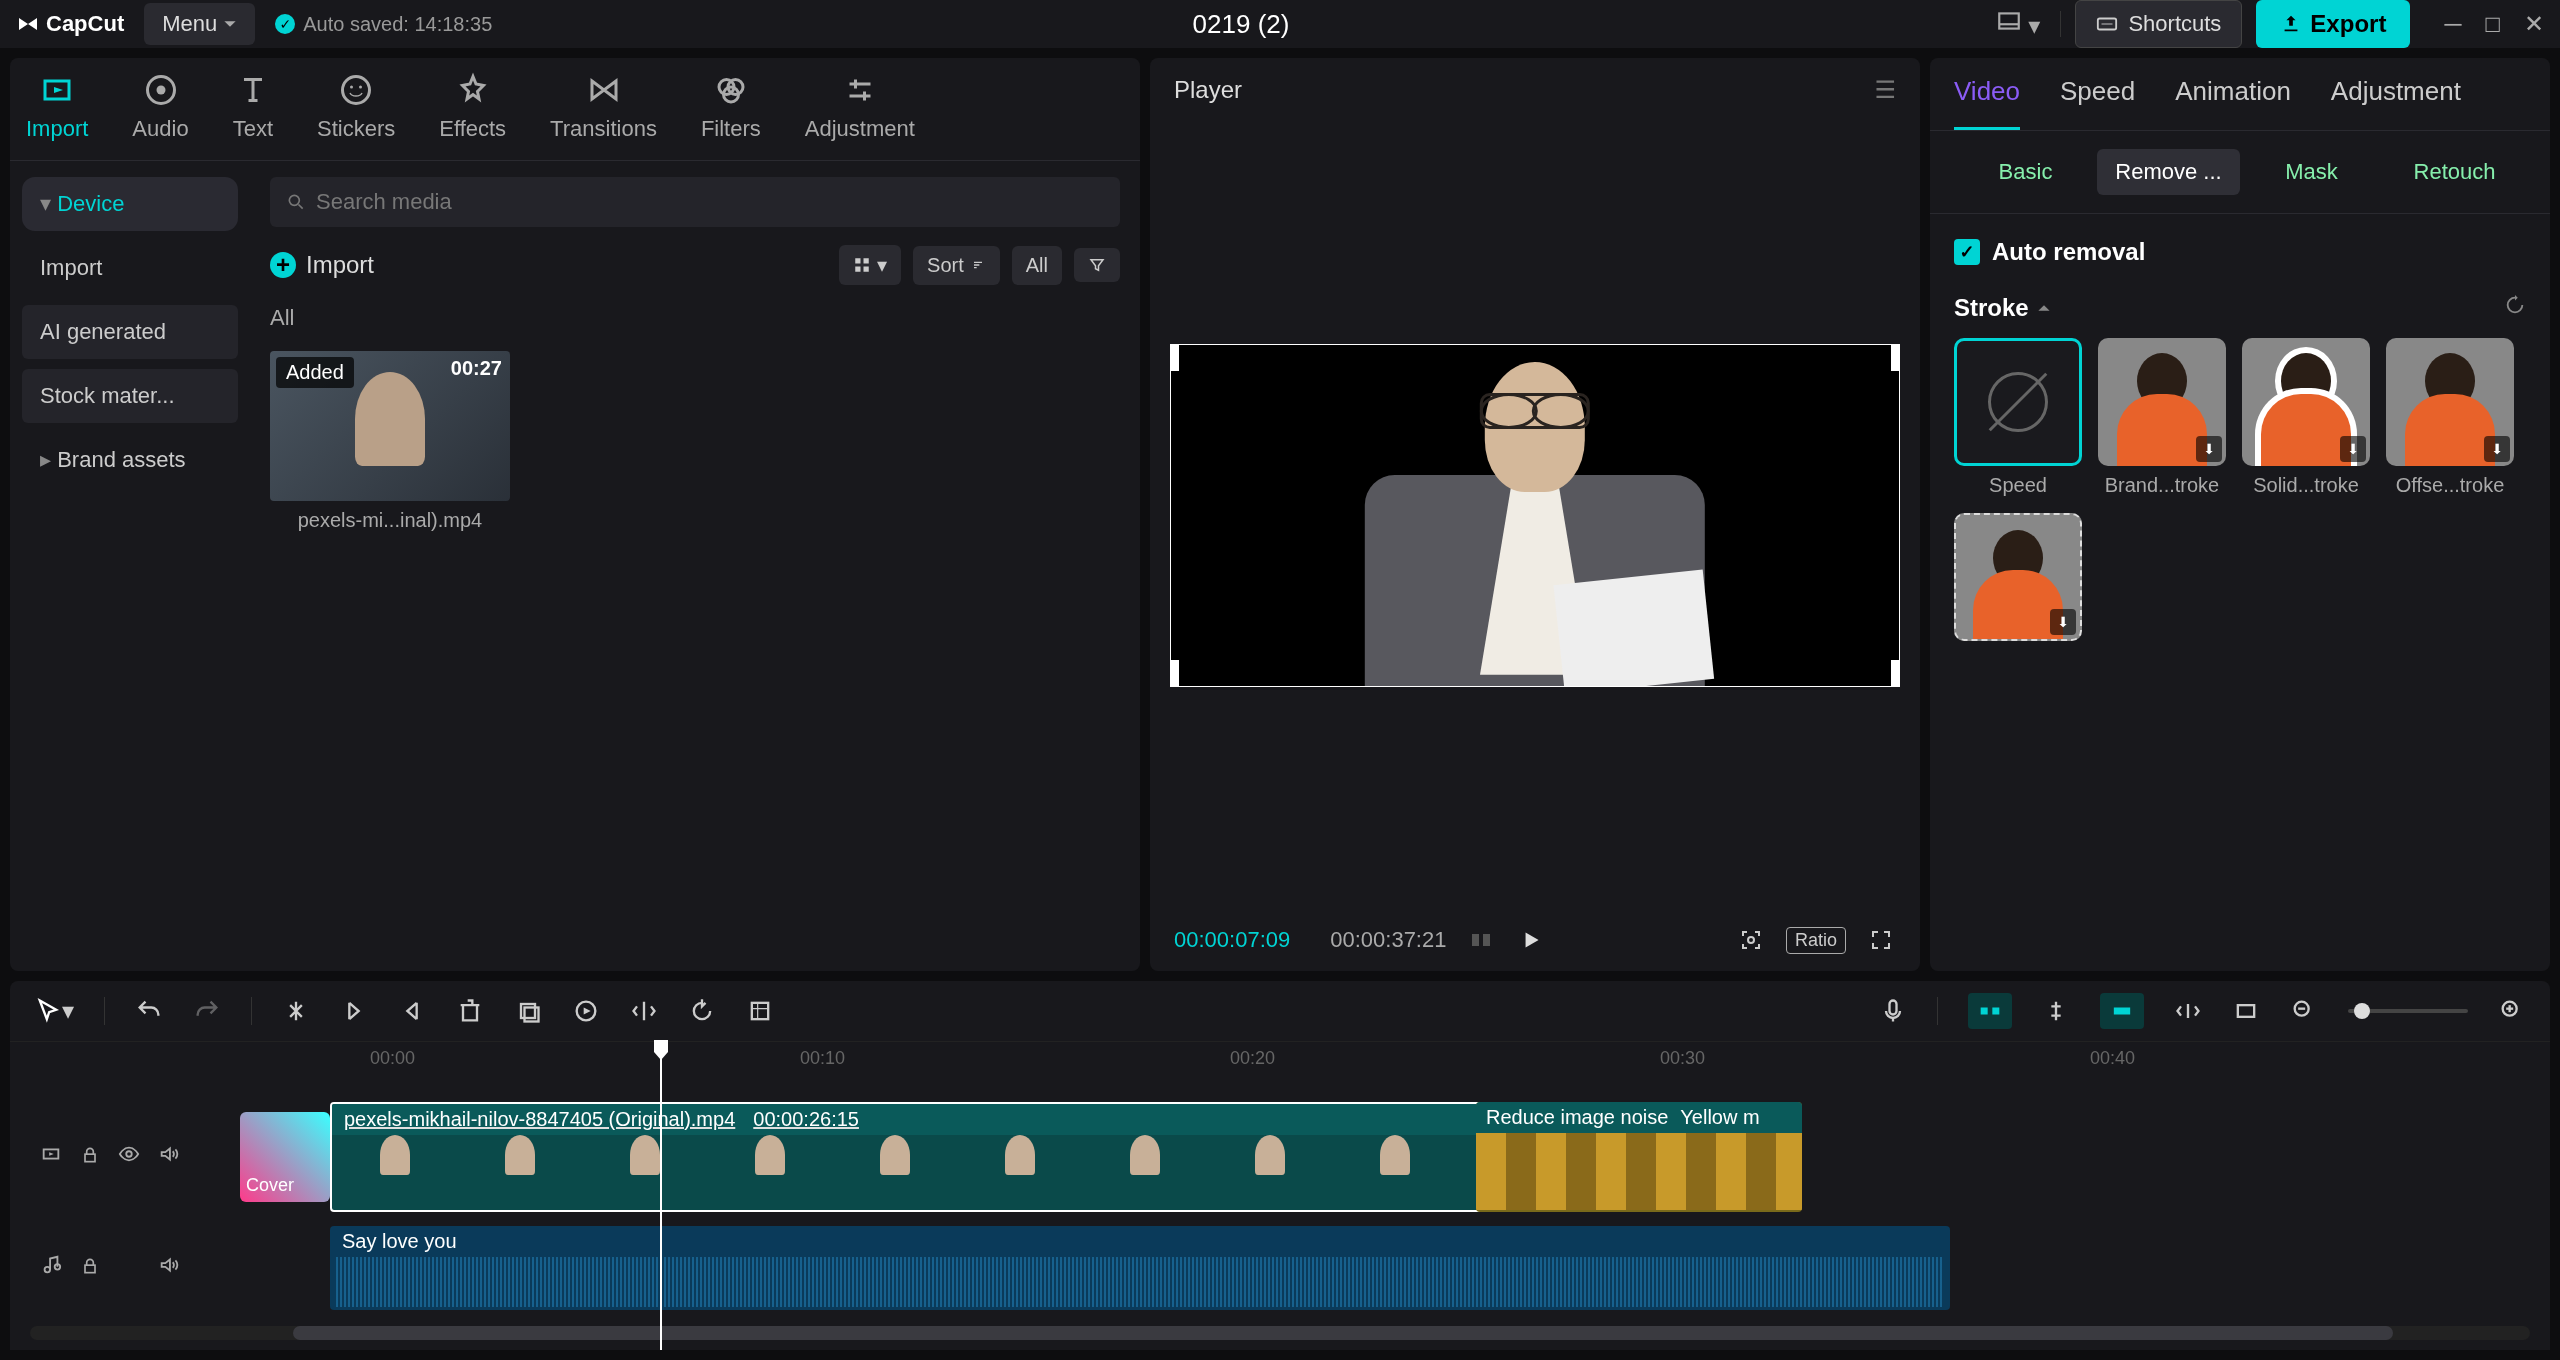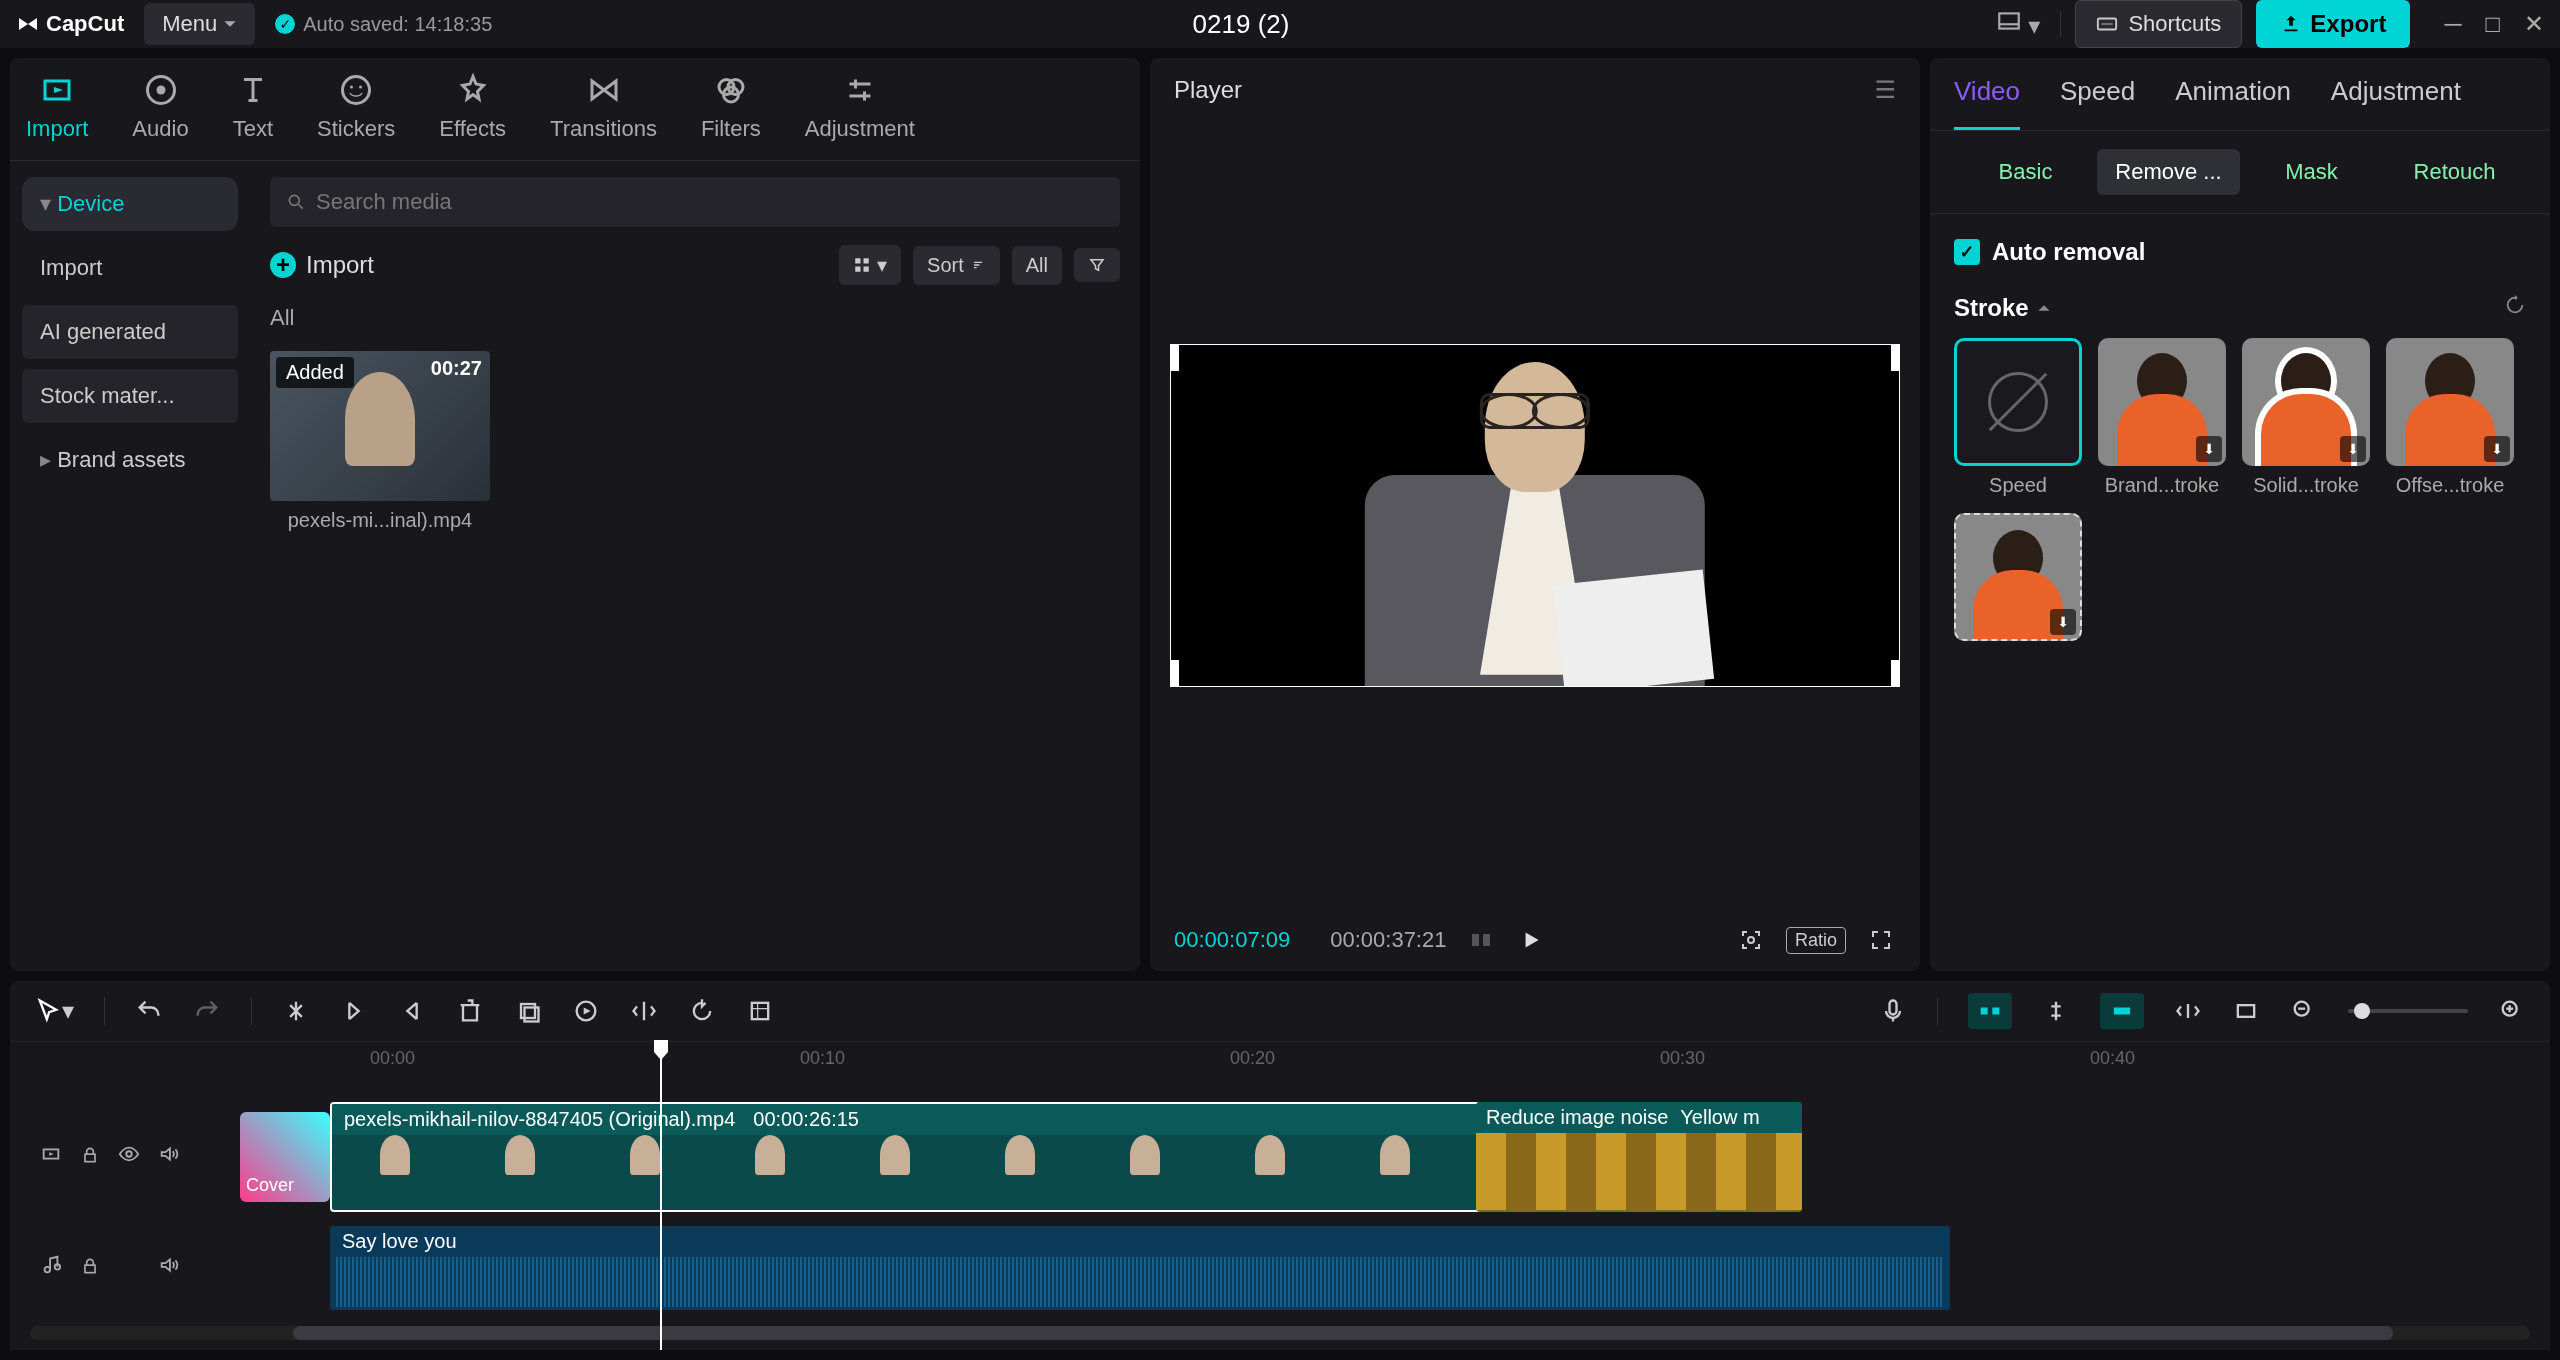--- a/index.html
+++ b/index.html
@@ -37,21 +37,21 @@
 .ls-item.active.expandable::before { content: "▾ "; }
 .media-area { flex: 1; padding: 16px 20px; display: flex; flex-direction: column; }
 .search-box { background: #24242a; border-radius: 6px; padding: 12px 16px; display: flex; align-items: center; gap: 10px; color: #777; font-size: 22px; }
 .media-toolbar { display: flex; align-items: center; gap: 12px; margin-top: 18px; }
 .import-btn { display: flex; align-items: center; gap: 10px; font-size: 24px; color: #ddd; }
 .import-btn .plus { width: 26px; height: 26px; background: #00d4d4; border-radius: 50%; color: #000; display: flex; align-items: center; justify-content: center; font-weight: bold; }
 .mt-spacer { flex: 1; }
 .mt-btn { background: #2a2a30; border-radius: 6px; padding: 8px 14px; color: #ccc; font-size: 20px; display: flex; align-items: center; gap: 6px; }
 .filter-label { color: #aaa; font-size: 22px; margin-top: 20px; }
 .media-grid { margin-top: 20px; display: flex; gap: 16px; flex-wrap: wrap; }
-.clip { width: 220px; }
+.clip { width: 240px; }
 .clip-thumb { height: 150px; background: linear-gradient(135deg, #4a5560, #2a3038); border-radius: 4px; position: relative; overflow: hidden; }
 .clip-thumb .person { position: absolute; left: 50%; top: 45%; transform: translate(-50%,-50%); width: 70px; height: 94px; background: #b9a088; border-radius: 50% 50% 10% 10%; }
 .clip-badge { position: absolute; top: 6px; left: 6px; background: rgba(0,0,0,.7); color: #fff; padding: 4px 10px; font-size: 20px; border-radius: 4px; }
 .clip-dur { position: absolute; top: 6px; right: 8px; color: #fff; font-size: 20px; font-weight: bold; }
 .clip-name { color: #aaa; font-size: 20px; margin-top: 8px; text-align: center; }
 
 
 .player-panel { flex: 1; }
 .player-header { display: flex; align-items: center; justify-content: space-between; padding: 18px 24px; }
 .player-title { font-size: 24px; color: #ddd; }
@@ -115,21 +115,21 @@
 .zoom-slider::after { content:""; position:absolute; left:12%; top:50%; width:16px; height:16px; background:#ddd; border-radius:50%; transform:translate(-50%,-50%);}
 .tl-body { flex: 1; position: relative; padding-top: 6px;}
 .ruler { height: 36px; display: flex; position: relative; margin-left: 330px; color: #666; font-size: 18px; }
 .ruler-tick { position: absolute; }
 .playhead { position: absolute; top: 0; bottom: 0; width: 2px; background: #fff; left: 650px; z-index: 10; }
 .playhead::before { content:""; position:absolute; top:-2px; left:50%; transform:translateX(-50%); width:14px; height:20px; background:#fff; clip-path: polygon(0 0, 100% 0, 100% 60%, 50% 100%, 0 60%);}
 .track-row { display: flex; align-items: center; height: 110px; margin-top: 18px; }
 .track-controls { width: 230px; display: flex; align-items: center; gap: 18px; padding-left: 30px; color: #aaa; }
 .cover-thumb { width: 90px; height: 90px; background: linear-gradient(45deg,#ff3a8a,#3affff); border-radius: 6px; display:flex; align-items:flex-end; padding:6px; font-size:18px; color:#fff;}
 .track-clips { flex: 1; position: relative; height: 100%; }
-.video-clip { position: absolute; left: 0; width: 1379px; height: 100%; background: #0a4a4a; border: 2px solid #fff; border-radius: 4px; overflow: hidden; }
+.video-clip { position: absolute; left: 0; width: 1379px; height: 100%; background: #0a4a4a; border: 2px solid #fff; border-radius: 4px; overflow: hidden; text-decoration: underline; }
 .video-clip-header { background: #0a5a5a; color: #fff; font-size: 20px; padding: 4px 12px; display: flex; gap: 18px;}
 .video-clip-frames { flex: 1; display: flex; }
 .vframe { flex: 1; background: linear-gradient(#5a6068,#3a4048); position:relative; }
 .vframe::after{content:""; position:absolute; left:50%; top:30%; transform:translateX(-50%); width:30px; height:40px; background:#c8b098; border-radius:50% 50% 10% 10%;}
 .video-clip2 { position:absolute; left: 1146px; width: 326px; height: 100%; background: #7a6a1a; border-radius:4px; overflow:hidden;}
 .video-clip2-header { background:#0a5a5a; color:#fff; font-size:20px; padding:4px 10px; display:flex; gap:12px; white-space:nowrap;}
 .video-clip2-body { height: 70%; background: repeating-linear-gradient(90deg,#c89a2a 0 30px,#8a6a1a 30px 60px);}
 .audio-row { height: 84px; margin-top: 14px; }
 .audio-clip { position: absolute; left: 0; width: 1620px; height: 100%; background: #0a3a5a; border-radius: 4px; }
 .audio-label { color: #fff; font-size: 20px; padding: 4px 12px; }

